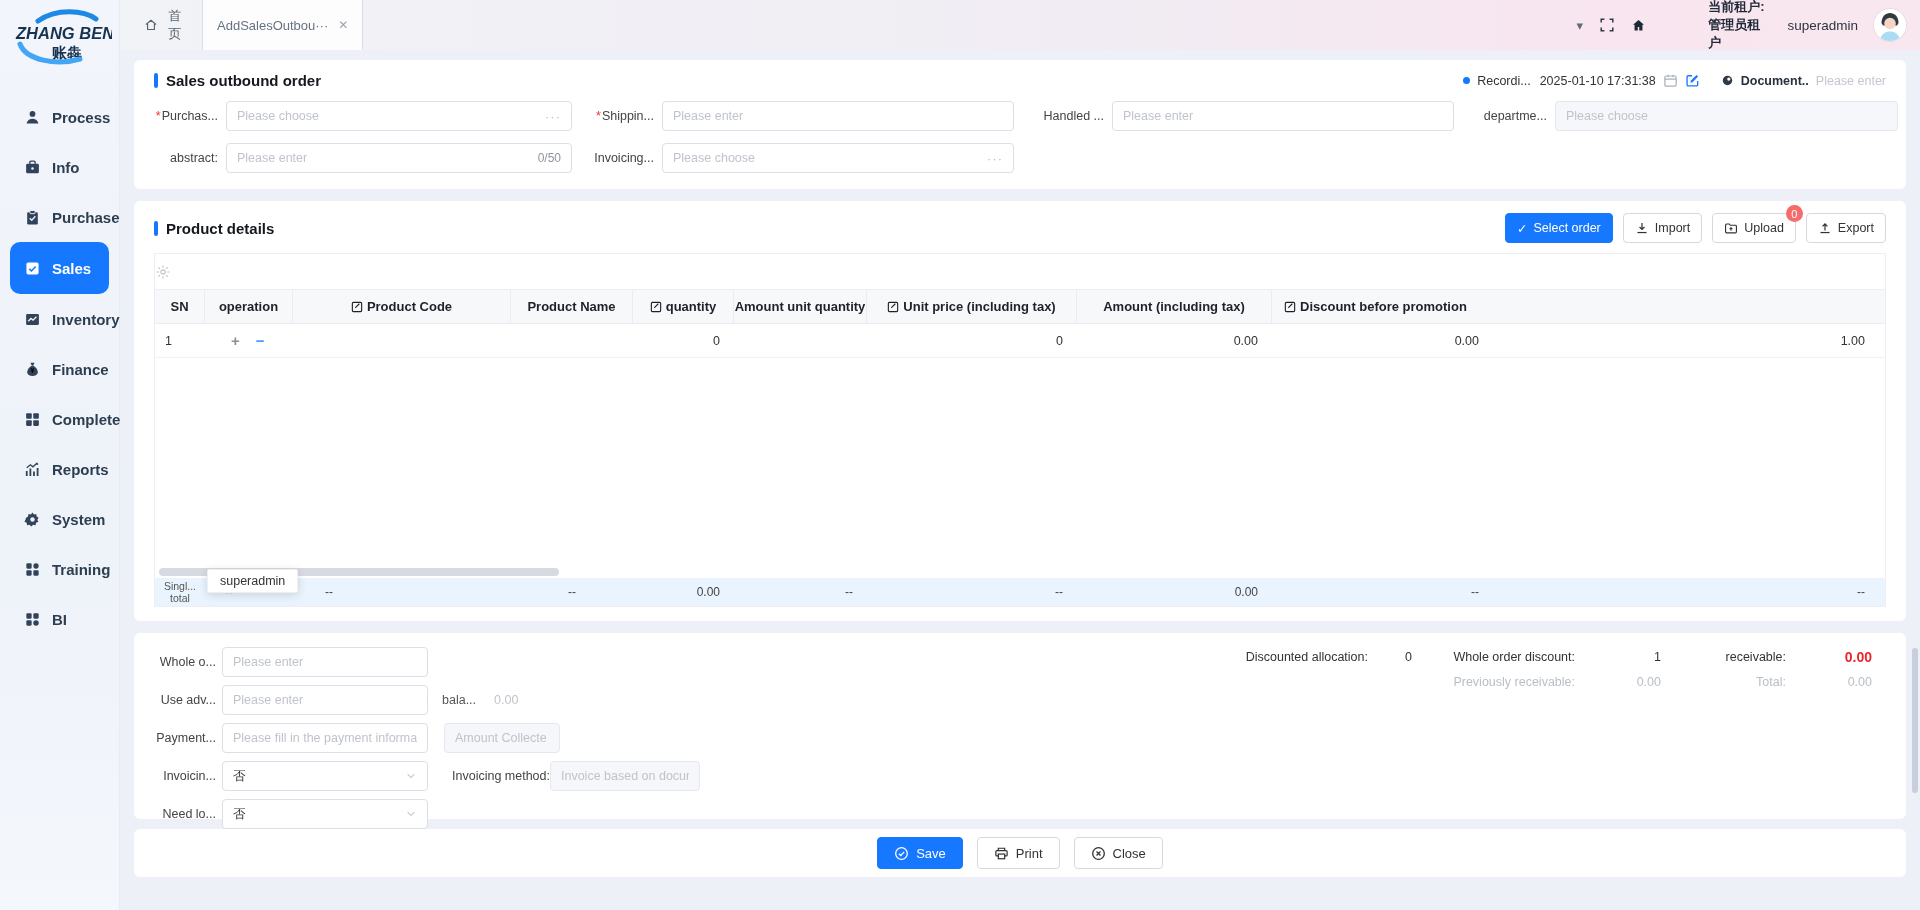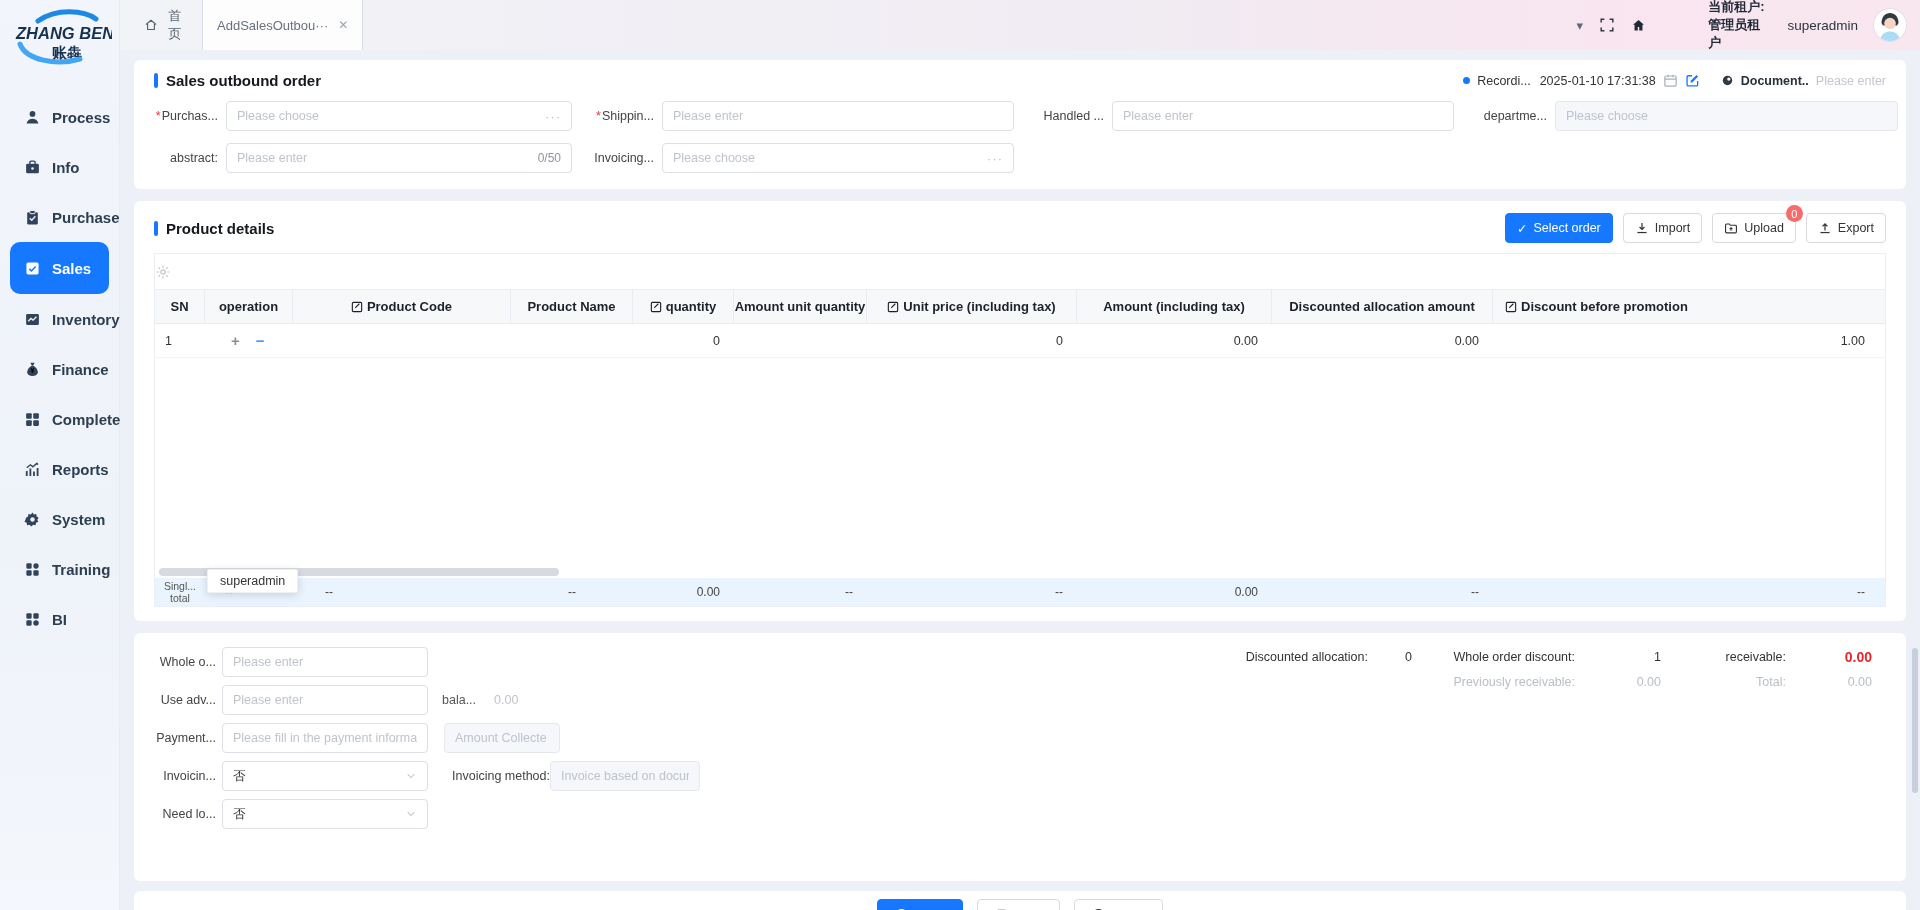--- a/index.html
+++ b/index.html
@@ -107,21 +107,21 @@
   .op-minus { color:#4096ff; font-size:15px; font-weight:bold; cursor:pointer; margin-left:16px; }
   .tspace { flex:1; position:relative; }
   .hthumb { position:absolute; bottom:2px; left:4px; width:400px; height:8px; background:#d7dbe1; border-radius:4px; cursor:pointer; }
   .trt { display:flex; height:28px; background:#e9f4fe; align-items:center; font-size:12px; color:#444; }
   .tlabel { font-size:10.5px; line-height:1.15; text-align:center; color:#555; display:flex; flex-direction:column;
     justify-content:center; }
   .popup { position:absolute; left:52px; bottom:13px; background:#fff; border:1px solid #f0f0f0; border-radius:2px;
     box-shadow:0 2px 10px rgba(0,0,0,.14); padding:4px 12px; font-size:12.5px; color:#333; z-index:5; cursor:pointer; }
 
   
-  .bottom-card { margin-top:12px; padding:14px 20px 10px 20px; height:248px; position:relative; }
+  .bottom-card { margin-top:12px; padding:14px 20px 10px 20px; height:186px; position:relative; }
   .brow { display:flex; align-items:center; margin-bottom:8px; }
   .blabel { width:62px; text-align:right; margin-right:6px; color:#444; font-size:12.5px; white-space:nowrap; }
   .w206{width:206px}
   .sel { cursor:pointer; }
   .sel .val { flex:1; font-size:12.5px; color:#333; }
   .chev { color:#c0c4cc; display:flex; } .chev svg{ width:12px; height:12px; }
   .xlab { margin-left:14px; color:#555; font-size:12.5px; }
   .xval { margin-left:18px; color:#bfc4cc; font-size:12.5px; }
   .w116{width:116px; margin-left:16px;}
   .w150{width:150px;}
@@ -489,23 +489,20 @@
                 <i style="display:flex;width:12px;height:12px;color:#1d2129">
                   <svg viewBox="0 0 16 16">
                     <rect x="1.8" y="1.8" width="12.4" height="12.4" rx="1.4" fill="none" stroke="currentColor" stroke-width="1.5"></rect>
                     <path d="M11.6 4.2l-4.8 4.8-1.6.6.5-1.7 4.9-4.8z" fill="currentColor"></path>
                   </svg>
                 </i>
                 <span>Unit price (including tax)</span>
               </div>
               <div class="th" style="width: 195px; flex-shrink: 0; text-align: center;">
                 <span>Amount (including tax)</span>
-              </div>
-              <div class="th" style="width: 221px; flex-shrink: 0;">
-                <span>Discounted allocation amount</span>
               </div>
               <div class="th" style="flex: 1 1 0%;">
                 <i style="display:flex;width:12px;height:12px;color:#1d2129">
                   <svg viewBox="0 0 16 16">
                     <rect x="1.8" y="1.8" width="12.4" height="12.4" rx="1.4" fill="none" stroke="currentColor" stroke-width="1.5"></rect>
                     <path d="M11.6 4.2l-4.8 4.8-1.6.6.5-1.7 4.9-4.8z" fill="currentColor"></path>
                   </svg>
                 </i>
                 <span>Discount before promotion</span>
               </div>

